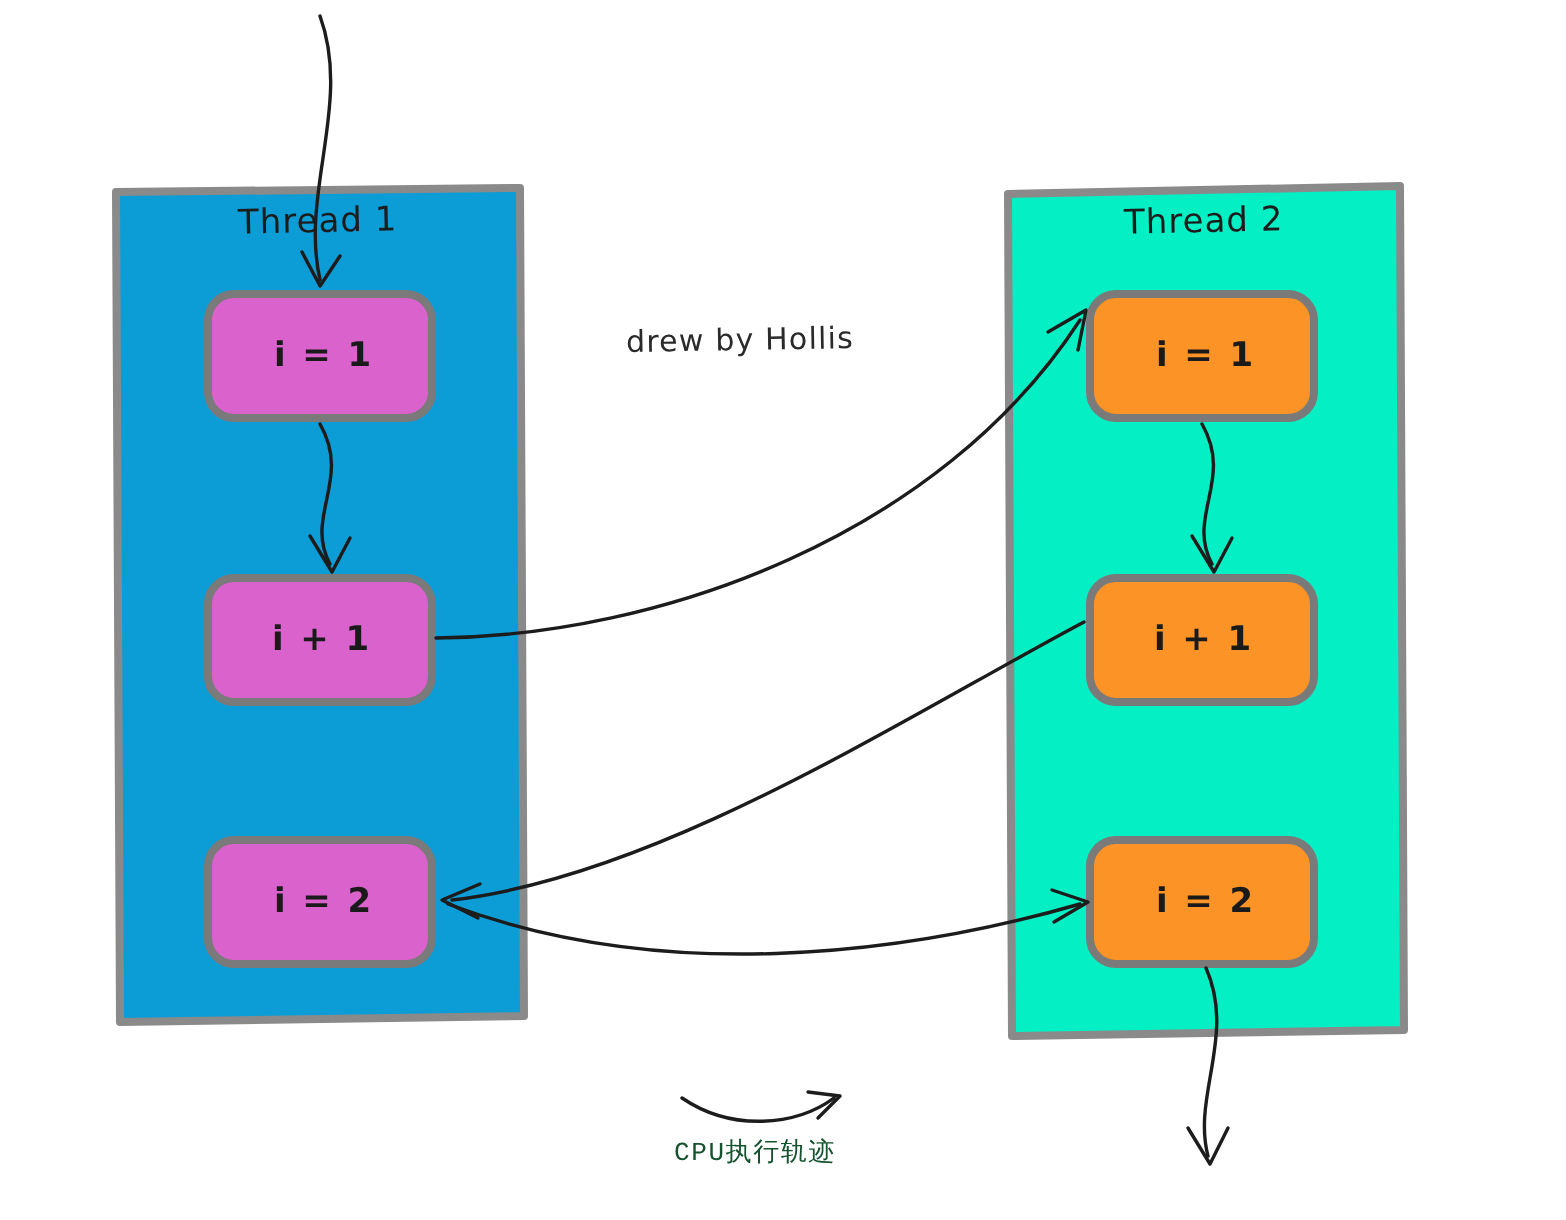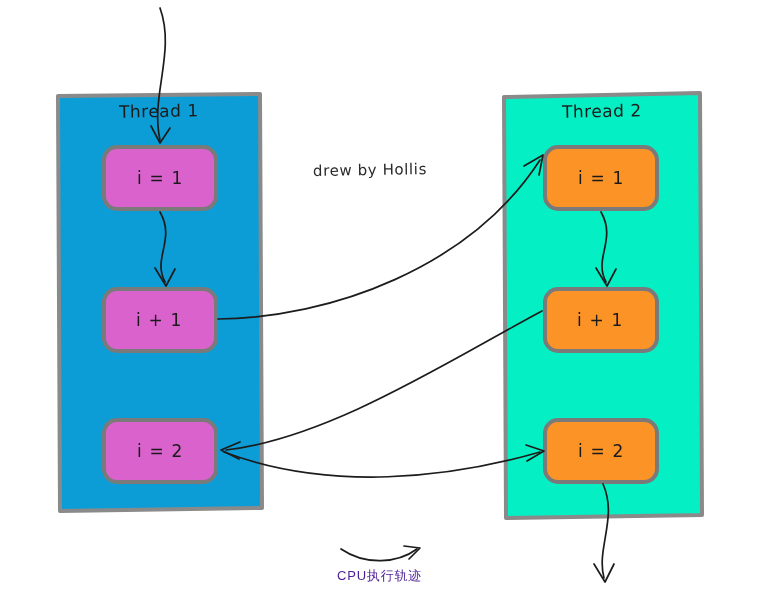--- a/index.html
+++ b/index.html
@@ -39,35 +39,35 @@
     font-family: "DejaVu Sans", sans-serif;
   }
   .panel-title {
     font-size: 17px;
     font-weight: 400;
     letter-spacing: 0.5px;
     transform: rotate(-1.2deg);
   }
   .box-label {
     font-size: 17px;
-    font-weight: 400;
+    font-weight: 700;
     letter-spacing: 1.2px;
     color: #1a1a1a;
   }
   .credit {
     font-size: 15px;
     letter-spacing: 0.6px;
     color: #2a2a2a;
     transform: rotate(-1deg);
   }
   .caption {
     font-size: 13px;
     letter-spacing: 0.8px;
-    color: #4c1d95;
-    font-family: Liberation Sans, sans-serif;
+    color: #14532d;
+    font-family: Liberation Mono, monospace;
   }
 </style>
 </head>
 <body>
 
 <div id="canvas-root">
 
   <svg class="layer" viewBox="0 0 783 610" width="783" height="610" xmlns="http://www.w3.org/2000/svg">
 
     <path d="M 58,96 L 260,94 L 262,508 L 60,511 Z" fill="#0D9DD6" stroke="#8a8a8a" stroke-width="4" stroke-linejoin="round" stroke-linecap="round"></path>

